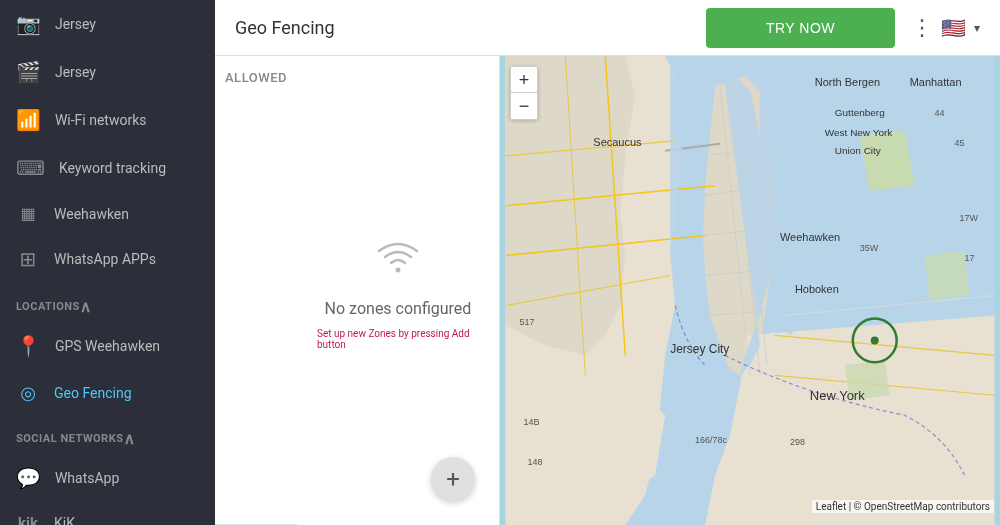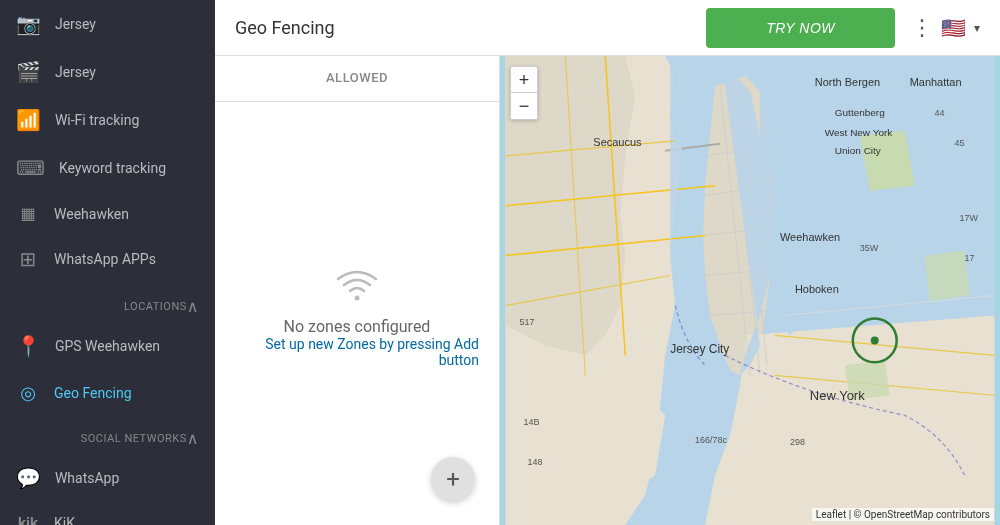--- a/index.html
+++ b/index.html
@@ -28,26 +28,26 @@
       color: #bbb;
       gap: 14px;
     }
     .sidebar-item.active { color: #4dc8f5; }
     .sidebar-item .icon { font-size: 20px; color: #888; min-width: 24px; text-align: center; }
     .sidebar-item.active .icon { color: #4dc8f5; }
 
     .section-header {
       padding: 14px 16px 6px 16px;
       font-size: 11px;
-      font-weight: 400;
+      font-weight: 700;
       color: #888;
       letter-spacing: 0.5px;
       display: flex;
       align-items: center;
-      justify-content: flex-end;
+      justify-content: flex-start;
       text-transform: uppercase;
     }
     .section-header .chevron { font-size: 16px; color: #888; cursor: pointer; }
 
     
     #main {
       flex: 1;
       display: flex;
       flex-direction: column;
       overflow: hidden;
@@ -71,21 +71,20 @@
     #try-now-btn {
       background: #4caf50;
       color: #fff;
       border: none;
       border-radius: 4px;
       padding: 12px 60px;
       font-size: 14px;
       font-weight: 500;
       cursor: pointer;
       letter-spacing: 0.5px;
-      font-style: italic;
     }
     .topbar-icons {
       display: flex;
       align-items: center;
       gap: 8px;
       color: #666;
     }
     .flag-icon {
       display: inline-flex;
       align-items: center;
@@ -98,21 +97,21 @@
       flex: 1;
       overflow: hidden;
     }
 
     
     #left-panel {
       width: 285px;
       min-width: 285px;
       border-right: 1px solid #e0e0e0;
       display: flex;
-      flex-direction: column;
+      flex-direction: row;
     }
 
     
     .tabs {
       display: flex;
       border-bottom: 1px solid #e0e0e0;
     }
     .tab {
       flex: 1;
       text-align: center;
@@ -130,36 +129,36 @@
       border-bottom: 2px solid #2196f3;
     }
 
     
     .empty-state {
       flex: 1;
       display: flex;
       flex-direction: column;
       align-items: center;
       justify-content: center;
+      gap: 10px;
       padding: 20px;
       position: relative;
-      text-align: right;
     }
     .empty-icon {
       font-size: 48px;
       color: #bbb;
     }
     .empty-title {
       font-size: 16px;
       color: #666;
       font-weight: 400;
     }
     .empty-subtitle {
-      font-size: 14px;
-      color: #0369a1;
+      font-size: 10px;
+      color: #be185d;
     }
     .add-fab {
       position: absolute;
       bottom: 24px;
       right: 24px;
       width: 44px;
       height: 44px;
       background: #e0e0e0;
       border-radius: 50%;
       display: flex;
@@ -200,21 +199,21 @@
       font-size: 18px;
       color: #333;
       display: flex;
       align-items: center;
       justify-content: center;
       line-height: 1;
     }
     .map-btn:last-child { border-bottom: none; }
     .map-attribution {
       position: absolute;
-      bottom: 4px;
+      bottom: 12px;
       right: 6px;
       font-size: 10px;
       color: #333;
       background: rgba(255,255,255,0.7);
       padding: 1px 4px;
     }
 
     
     .map-svg {
       width: 100%;
@@ -229,21 +228,21 @@
   <div class="sidebar-item">
     <span class="icon">📷</span>
     <span>Jersey</span>
   </div>
   <div class="sidebar-item">
     <span class="icon">🎬</span>
     <span>Jersey</span>
   </div>
   <div class="sidebar-item">
     <span class="icon">📶</span>
-    <span>Wi-Fi tracking</span>
+    <span>Wi-Fi networks</span>
   </div>
   <div class="sidebar-item">
     <span class="icon">⌨</span>
     <span>Keyword tracking</span>
   </div>
   <div class="sidebar-item">
     <span class="icon" style="font-size:16px;">▦</span>
     <span>Weehawken</span>
   </div>
   <div class="sidebar-item">

